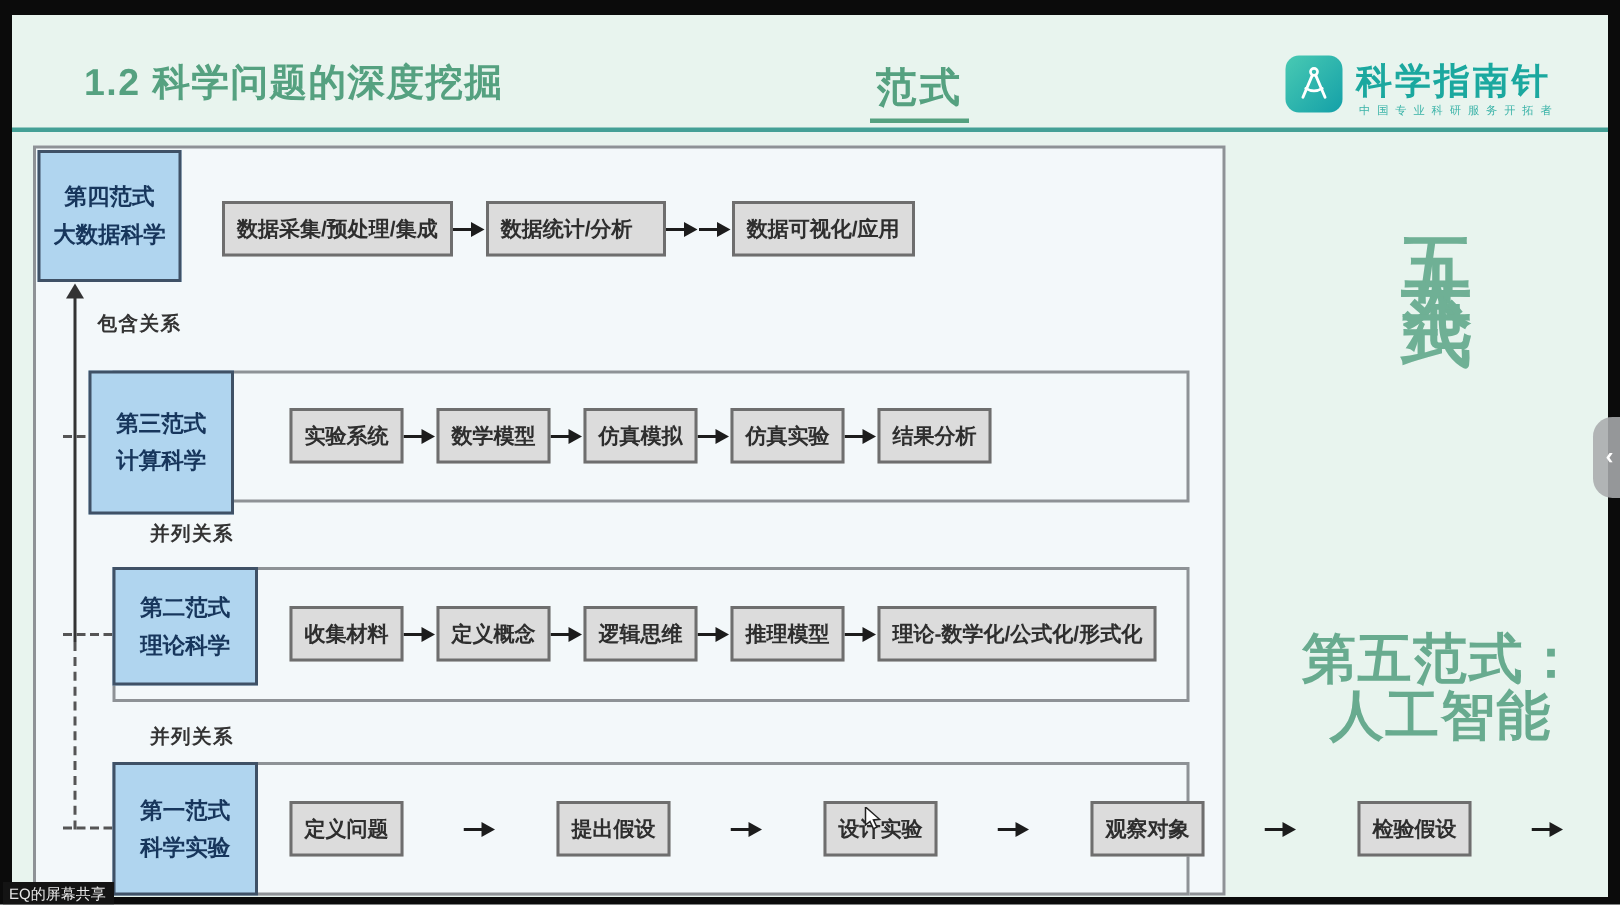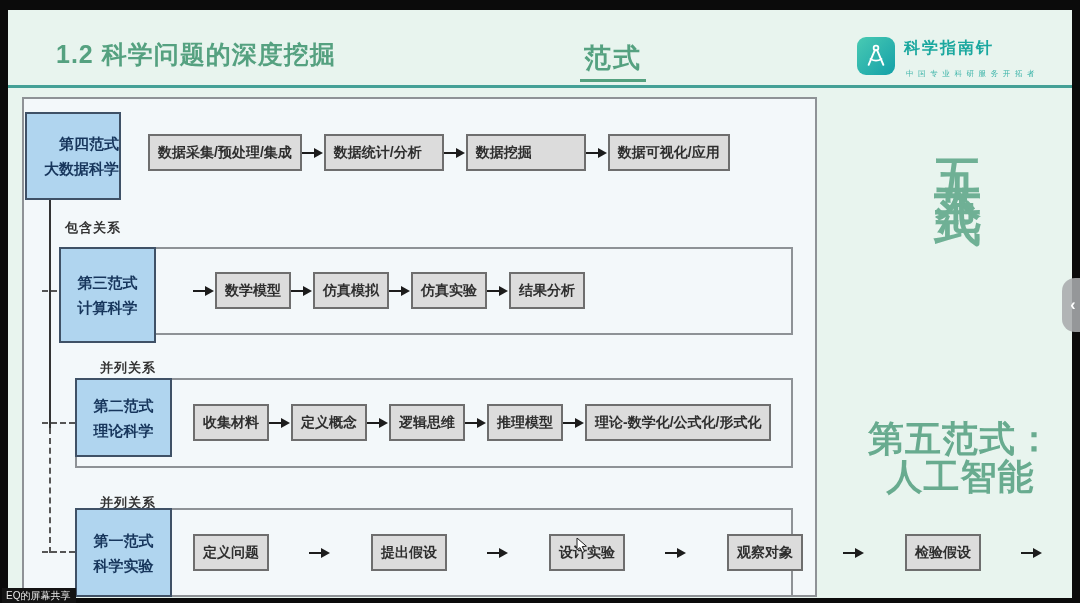--- a/index.html
+++ b/index.html
@@ -9,38 +9,38 @@
   #slide { position:absolute; left:8px; top:10px; width:1064px; height:588px; background:#e8f4ee; }
 
   
   .page-title { position:absolute; left:56px; top:38px; font-size:25px; font-weight:bold; color:#55a180; letter-spacing:1px; }
   .topic { position:absolute; left:580px; top:40px; font-size:27px; font-weight:bold; color:#55a180; border-bottom:3px solid #55a180; padding:0 4px 3px 4px; letter-spacing:2px; }
   .header-rule { position:absolute; left:8px; top:85px; width:1064px; height:3px; background:#44a096; }
 
   .logo { position:absolute; left:857px; top:36px; width:210px; height:44px; }
   .logo-icon { position:absolute; left:0; top:1px; width:38px; height:38px; border-radius:9px;
     background:linear-gradient(135deg,#49cab3,#14a0a8); display:flex; align-items:center; justify-content:center; }
-  .logo-name { position:absolute; left:47px; top:2px; font-size:16px; font-weight:bold; color:#1ba89f; letter-spacing:2px; }
+  .logo-name { position:absolute; left:47px; top:2px; font-size:24px; font-weight:bold; color:#1ba89f; letter-spacing:2px; }
   .logo-tagline { position:absolute; left:49px; top:33px; font-size:7.5px; color:#3ab3a8; letter-spacing:4.6px; white-space:nowrap; }
 
   
   .panel { position:absolute; left:22px; top:97px; width:795px; height:500px; background:#f3f8fa; border:2px solid #8e9296; }
 
   .bluebox { position:absolute; background:#b0d5ef; border:2px solid #3f5166; color:#17365c;
     display:flex; flex-direction:column; align-items:center; justify-content:center;
     font-size:15px; font-weight:bold; line-height:25px; z-index:3; text-align:center; }
   .rowbox { position:absolute; border:2px solid #8e9296; background:#f3f8fa; z-index:1; }
 
   .steps { position:absolute; display:flex; align-items:center; z-index:2; }
   .step { height:37px; line-height:33px; min-width:75px; padding:0 8px; background:#dcdcdc; border:2px solid #6e6e6e;
     font-size:14px; font-weight:bold; color:#2e2e2e; flex-shrink:0; white-space:nowrap; }
   .steps-fourth .step { min-width:120px; }
   .harrow { flex-shrink:0; display:block; }
 
-  .relation { position:absolute; font-size:13px; font-weight:600; color:#333; z-index:2; letter-spacing:1px;margin-top:12px; }
+  .relation { position:absolute; font-size:13px; font-weight:600; color:#333; z-index:2; letter-spacing:1px; }
 
   
   .vline-solid { position:absolute; left:49px; top:198px; width:2px; height:230px; background:#333; z-index:2; }
   .vline-dashed { position:absolute; left:49px; top:428px; height:125px; width:0; border-left:2px dashed #555; z-index:2; }
   .arrow-up { position:absolute; left:44px; top:189px; width:0; height:0;
     border-left:6px solid transparent; border-right:6px solid transparent; border-bottom:10px solid #333; z-index:2; }
   .hdash { position:absolute; left:42px; width:33px; height:0; border-top:2px dashed #555; z-index:2; }
   .hdash.r3 { top:290px; } .hdash.r2 { top:422px; } .hdash.r1 { top:551px; }
 
   
@@ -76,36 +76,35 @@
         <line x1="20.5" y1="11" x2="29" y2="31" stroke="#fff" stroke-width="2.6" stroke-linecap="round"></line>
         <path d="M11.5 23 Q19 27.5 26.5 23" fill="none" stroke="#fff" stroke-width="2.4" stroke-linecap="round"></path>
       </svg>
     </div>
     <div class="logo-name">科学指南针</div>
     <div class="logo-tagline">中国专业科研服务开拓者</div>
   </div>
 
   <div class="panel"></div>
 
-  <div class="bluebox" style="left:25px; top:112px; width:96px; height:88px;align-items:flex-end;">
+  <div class="bluebox" style="left:25px; top:100px; width:96px; height:88px;">
     <span>第四范式</span>
     <span>大数据科学</span>
   </div>
   <div class="steps steps-fourth" style="left:148px; top:134px;">
       <div class="step">数据采集/预处理/集成</div>
       <svg class="harrow" width="22" height="12" viewBox="0 0 22 12">
         <line x1="0" y1="6" x2="13" y2="6" stroke="#1c1c1c" stroke-width="2"></line>
         <polygon points="12,1 21,6 12,11" fill="#1c1c1c"></polygon>
       </svg>
       <div class="step">数据统计/分析</div>
       <svg class="harrow" width="22" height="12" viewBox="0 0 22 12">
         <line x1="0" y1="6" x2="13" y2="6" stroke="#1c1c1c" stroke-width="2"></line>
         <polygon points="12,1 21,6 12,11" fill="#1c1c1c"></polygon>
       </svg>
-      <div class="step">数据挖掘</div>
       <svg class="harrow" width="22" height="12" viewBox="0 0 22 12">
         <line x1="0" y1="6" x2="13" y2="6" stroke="#1c1c1c" stroke-width="2"></line>
         <polygon points="12,1 21,6 12,11" fill="#1c1c1c"></polygon>
       </svg>
       <div class="step">数据可视化/应用</div>
     </div>
 
   <div class="arrow-up"></div>
   <div class="vline-solid"></div>
   <div class="vline-dashed"></div>
@@ -116,20 +115,21 @@
   <div class="relation" style="left:65px; top:207px;">包含关系</div>
   <div class="relation" style="left:100px; top:347px;">并列关系</div>
   <div class="relation" style="left:100px; top:482px;">并列关系</div>
 
   <div class="rowbox" style="left:75px; top:247px; width:718px; height:88px;"></div>
   <div class="bluebox" style="left:59px; top:247px; width:97px; height:96px;">
     <span>第三范式</span>
     <span>计算科学</span>
   </div>
   <div class="steps" style="left:193px; top:272px;">
+      <div class="step">实验系统</div>
       <svg class="harrow" width="22" height="12" viewBox="0 0 22 12">
         <line x1="0" y1="6" x2="13" y2="6" stroke="#1c1c1c" stroke-width="2"></line>
         <polygon points="12,1 21,6 12,11" fill="#1c1c1c"></polygon>
       </svg>
       <div class="step">数学模型</div>
       <svg class="harrow" width="22" height="12" viewBox="0 0 22 12">
         <line x1="0" y1="6" x2="13" y2="6" stroke="#1c1c1c" stroke-width="2"></line>
         <polygon points="12,1 21,6 12,11" fill="#1c1c1c"></polygon>
       </svg>
       <div class="step">仿真模拟</div>

